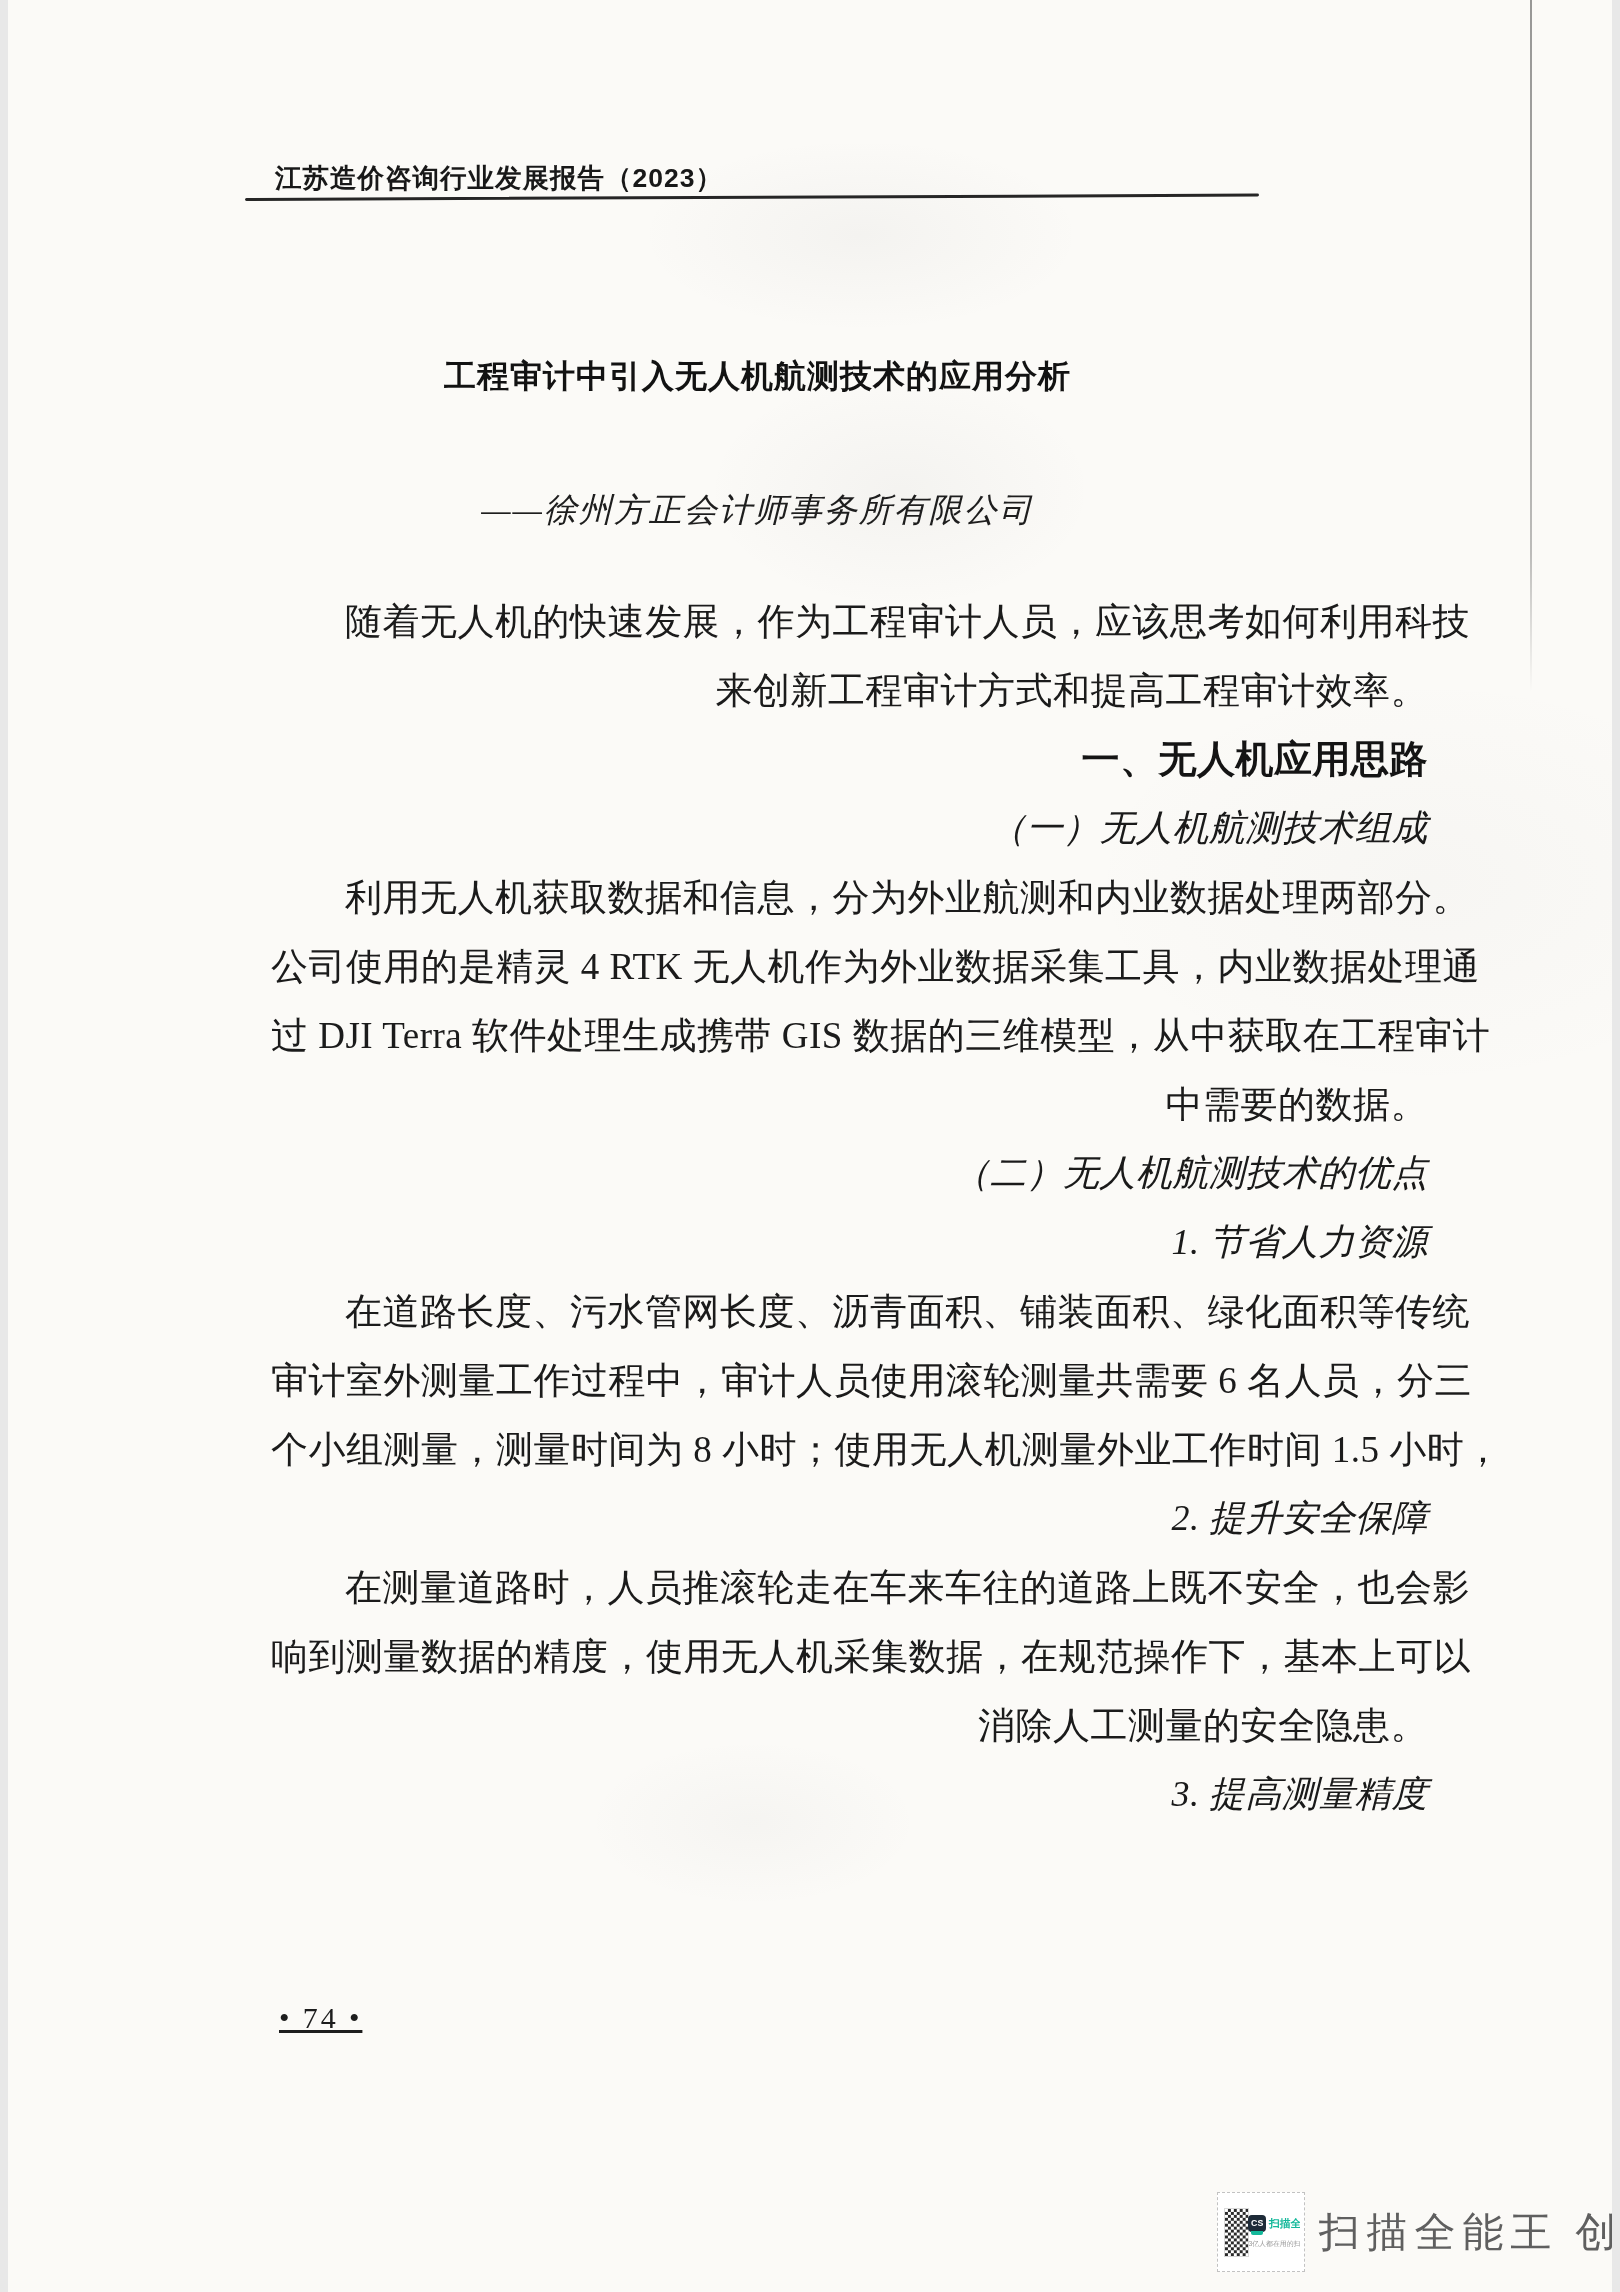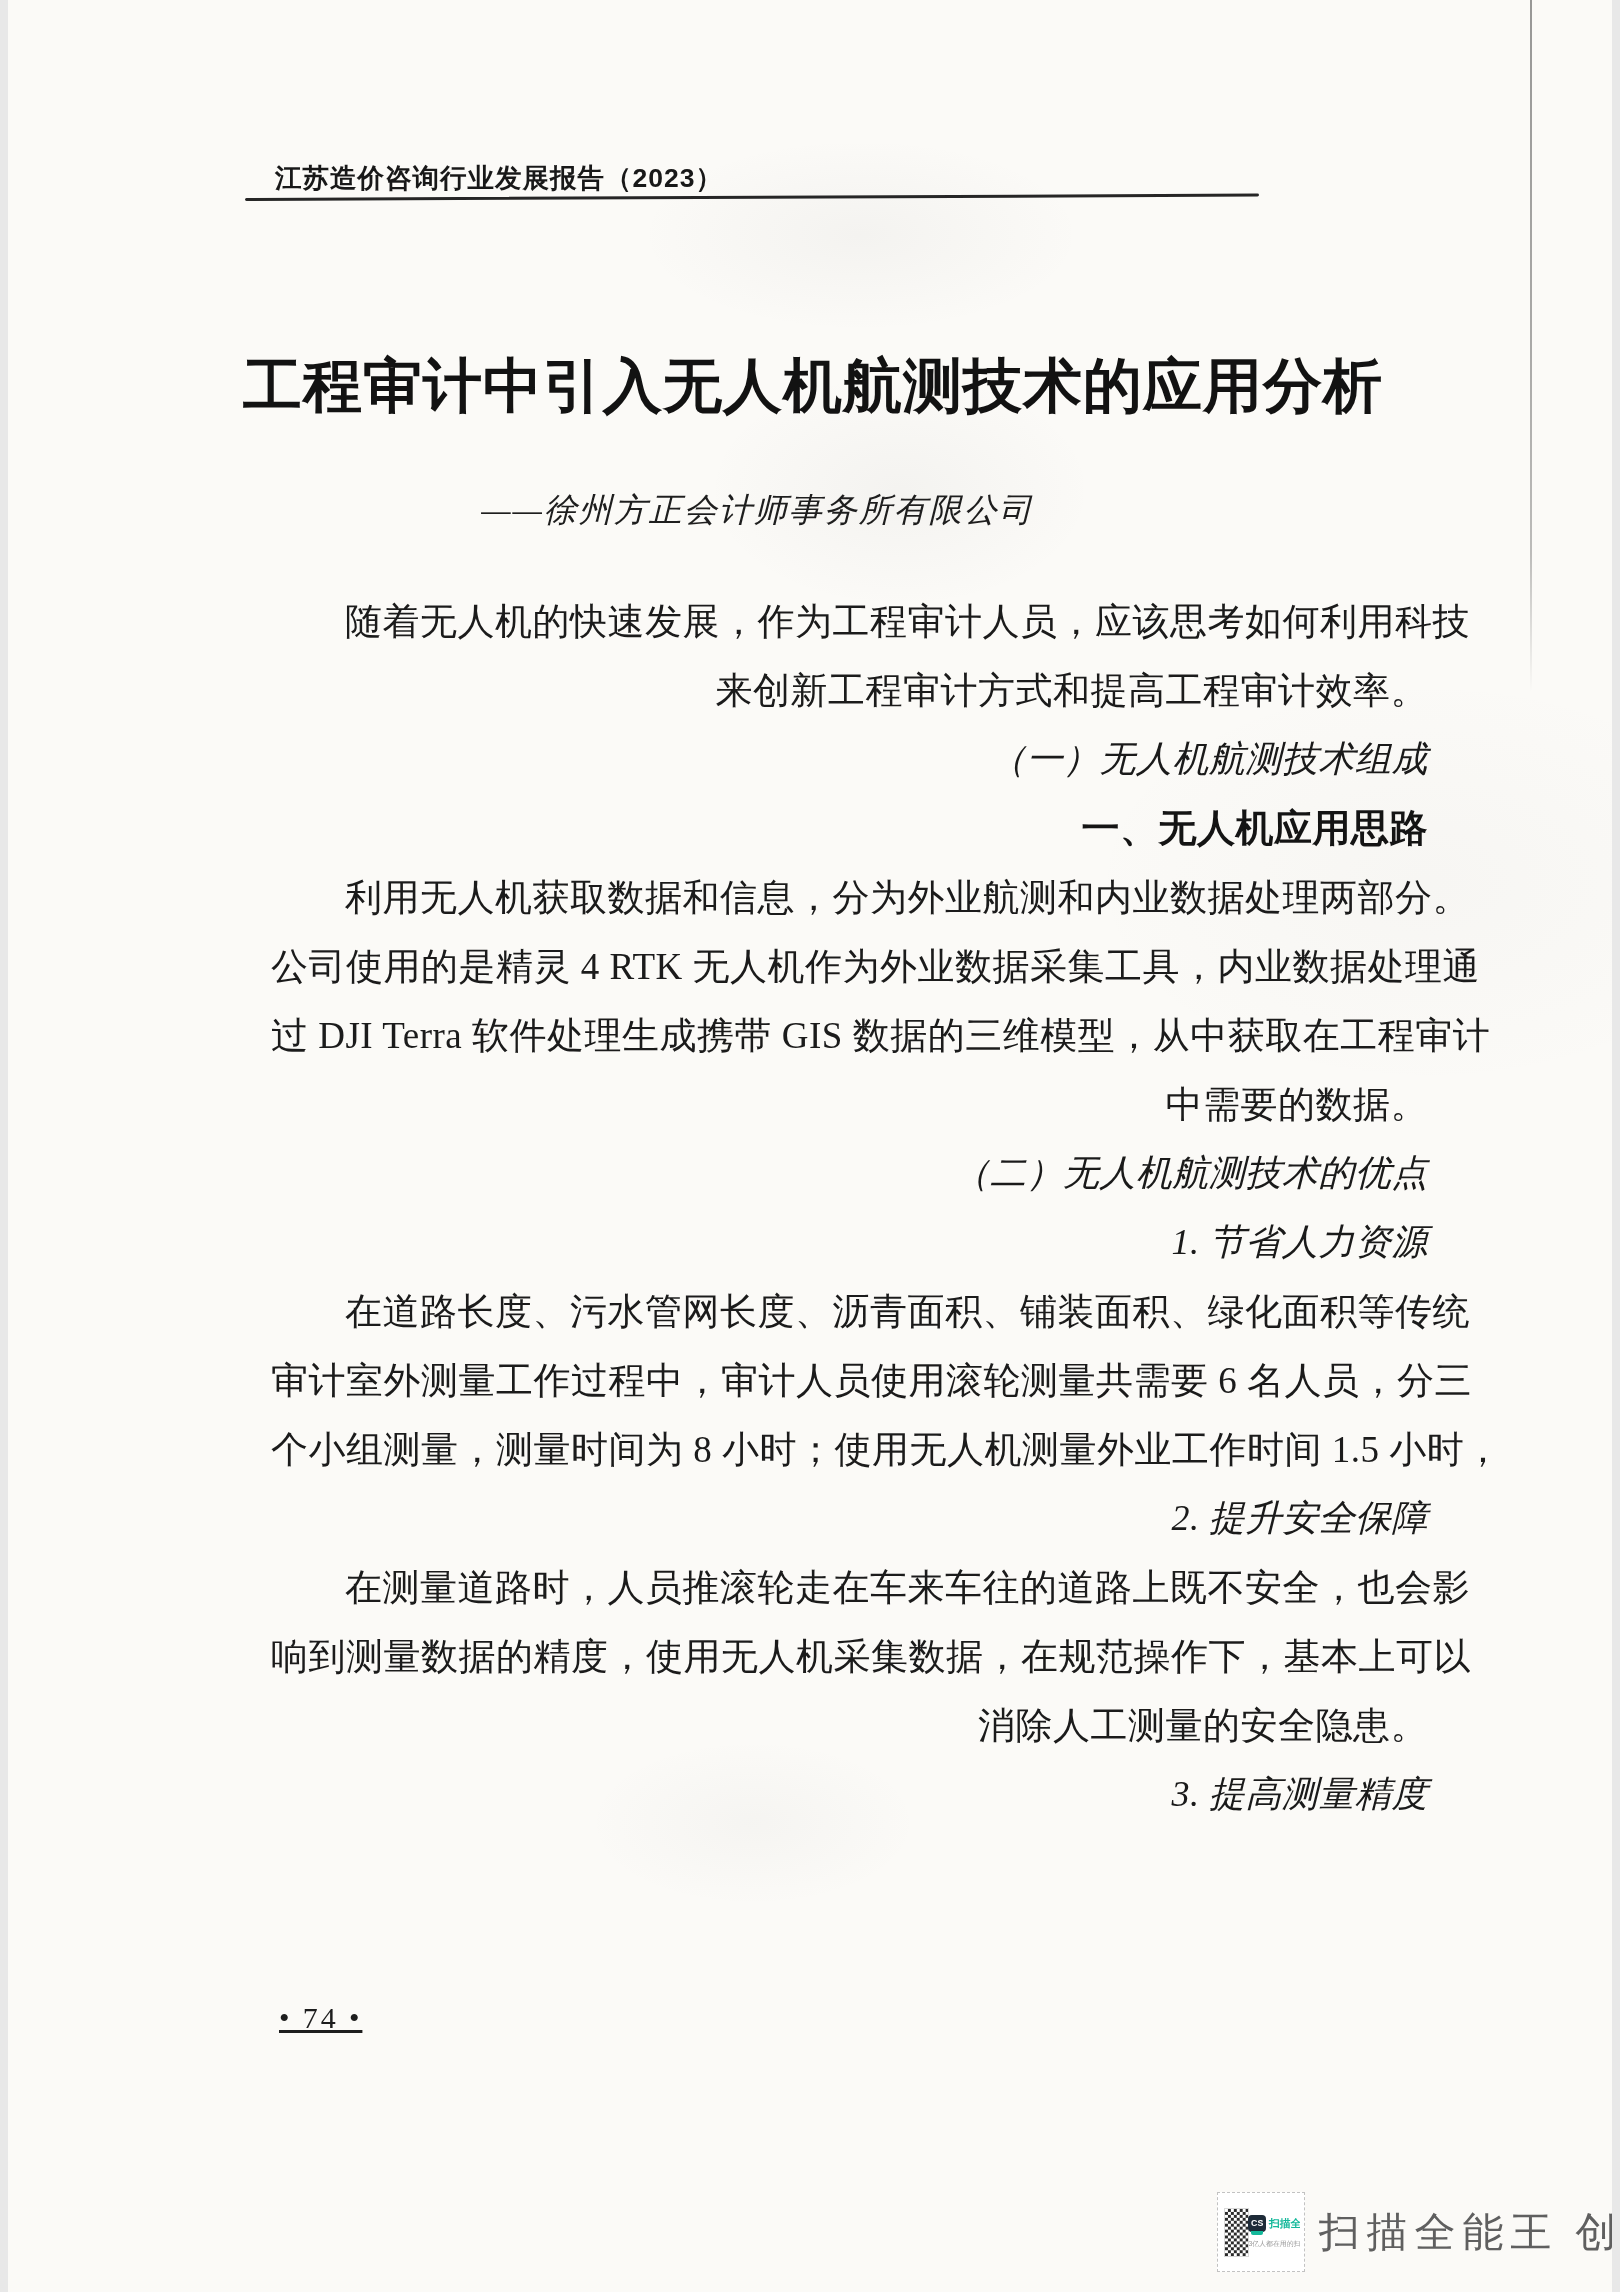--- a/index.html
+++ b/index.html
@@ -27,24 +27,24 @@
     white-space:nowrap;
   }
   .header-rule {
     position:absolute; left:237px; top:198px; width:1014px; height:2.9px;
     background:#262626; border-radius:2px;
     transform:rotate(-0.25deg); transform-origin:left center;
   }
 
   
   .article-title {
-    position:absolute; left:235px; top:347px; width:1029px;
+    position:absolute; left:235px; top:355px; width:1029px;
     text-align:center;
     font-family:"Liberation Sans","DejaVu Sans",sans-serif;
-    font-weight:bold; font-size:59px; letter-spacing:1px; color:#121212;
+    font-weight:bold; font-size:32px; letter-spacing:1px; color:#121212;
     white-space:nowrap;
   }
   .article-byline {
     position:absolute; left:235px; top:488px; width:1029px;
     text-align:center;
     font-style:italic; font-size:33px; letter-spacing:2px; color:#1e1e1e;
     white-space:nowrap;
   }
 
   
@@ -132,22 +132,22 @@
   <span class="header-text">江苏造价咨询行业发展报告（2023）</span>
   <div class="header-rule"></div>
 
   <div class="article-title">工程审计中引入无人机航测技术的应用分析</div>
 
   <div class="article-byline">——徐州方正会计师事务所有限公司</div>
 
   <div class="body-lines">
       <div class="bline body-indent">随着无人机的快速发展，作为工程审计人员，应该思考如何利用科技</div>
       <div class="bline body">来创新工程审计方式和提高工程审计效率。</div>
+      <div class="bline heading-bold">一、无人机应用思路</div>
       <div class="bline heading-kai">（一）无人机航测技术组成</div>
-      <div class="bline heading-bold">一、无人机应用思路</div>
       <div class="bline body-indent">利用无人机获取数据和信息，分为外业航测和内业数据处理两部分。</div>
       <div class="bline body">公司使用的是精灵 4 RTK 无人机作为外业数据采集工具，内业数据处理通</div>
       <div class="bline body">过 DJI Terra 软件处理生成携带 GIS 数据的三维模型，从中获取在工程审计</div>
       <div class="bline body">中需要的数据。</div>
       <div class="bline heading-kai">（二）无人机航测技术的优点</div>
       <div class="bline heading-kai">1. 节省人力资源</div>
       <div class="bline body-indent">在道路长度、污水管网长度、沥青面积、铺装面积、绿化面积等传统</div>
       <div class="bline body">审计室外测量工作过程中，审计人员使用滚轮测量共需要 6 名人员，分三</div>
       <div class="bline body">个小组测量，测量时间为 8 小时；使用无人机测量外业工作时间 1.5 小时，</div>
       <div class="bline heading-kai">2. 提升安全保障</div>

